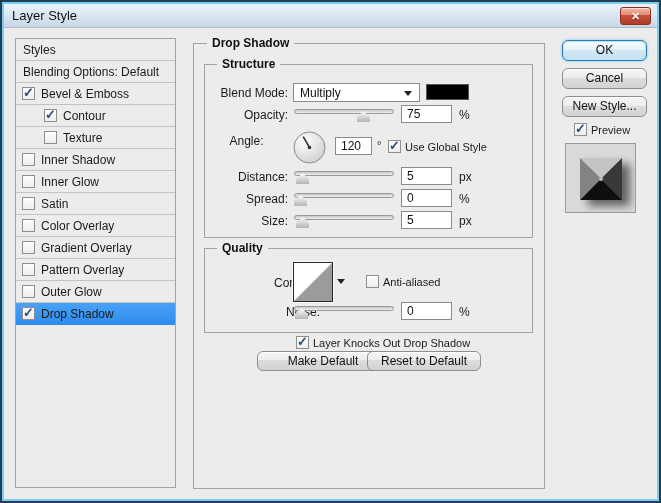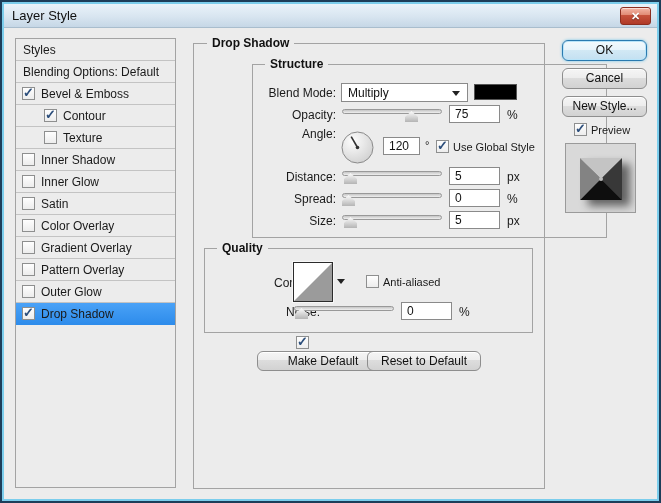--- a/index.html
+++ b/index.html
@@ -179,37 +179,37 @@
         <div class="side-row item selected">
           <span class="cb on"></span>
           <span class="lbl">Drop Shadow</span>
         </div>
       </div>
   </div>
 
   <div class="main-box">
     <span class="box-title main-title">Drop Shadow</span>
 
-    <div class="group-box" style="left:10px; top:20px; width:355px; height:174px;margin-left:48px;">
+    <div class="group-box" style="left:10px; top:20px; width:329px; height:174px;">
       <span class="box-title">Structure</span>
 
       <span class="flabel" style="top:21px;">Blend Mode:</span>
       <div class="combo">
         <span>Multiply</span>
         <span class="arr"></span>
       </div>
       <div class="swatch"></div>
 
       <span class="flabel" style="top:43px;">Opacity:</span>
       <div class="track" style="top:44px;"></div>
       <div class="thumb" style="left:152px; top:46px;"></div>
       <input class="field" style="top: 40px;" value="75">
       <span class="unit" style="top:43px;">%</span>
 
-      <span class="flabel" style="top:62px;">Angle:</span>
+      <span class="flabel" style="top:69px;text-align:center;">Angle:</span>
       <svg class="angle-dial" width="33" height="33">
         <defs>
           <radialGradient id="dialg" cx="35%" cy="30%" r="80%">
             <stop offset="0%" stop-color="#fdfdfd"></stop>
               <stop offset="100%" stop-color="#cfcfcf"></stop>
           </radialGradient>
         </defs>
         <circle cx="16.5" cy="16.5" r="15.5" fill="url(#dialg)" stroke="#8a8a8a"></circle>
         <line x1="16.5" y1="16.5" x2="10.2" y2="5.7" stroke="#333" stroke-width="1.6"></line>
         <circle cx="16.5" cy="16.5" r="1.8" fill="#333"></circle>
@@ -252,20 +252,21 @@
       <span class="txt" style="left:178px; top:27px;">Anti-aliased</span>
 
       <span class="flabel" style="top:56px;">Noise:</span>
       <div class="track" style="top:57px;"></div>
       <div class="thumb" style="left:90px; top:59px;"></div>
       <input class="field" style="top: 53px;" value="0">
       <span class="unit" style="top:56px;">%</span>
     </div>
 
     <span class="cb on" style="position:absolute; left:102px; top:292px;"></span>
+    <span class="txt" style="left:119px; top:293px;">Layer Knocks Out Drop Shadow</span>
 
     <div class="btn" style="left:25px; top:307px; width:132px; height:20px;margin-left:38px;">Make Default</div>
     <div class="btn" style="left:173px; top:307px; width:114px; height:20px;">Reset to Default</div>
   </div>
 
   <div class="btn default" style="left:560px; top:38px; width:85px;">OK</div>
   <div class="btn" style="left:560px; top:66px; width:85px;">Cancel</div>
   <div class="btn" style="left:560px; top:94px; width:85px;">New Style...</div>
 
   <span class="cb on" style="position:absolute; left:572px; top:121px;"></span>

